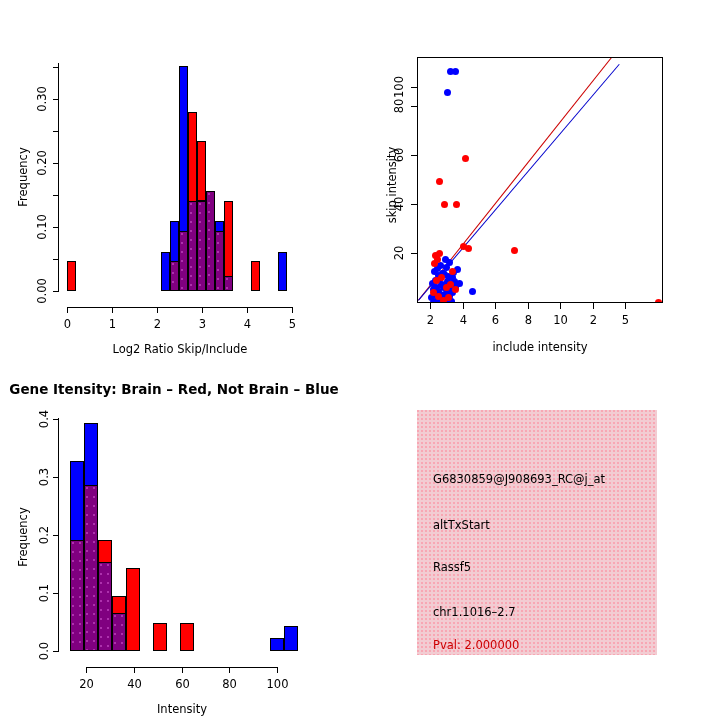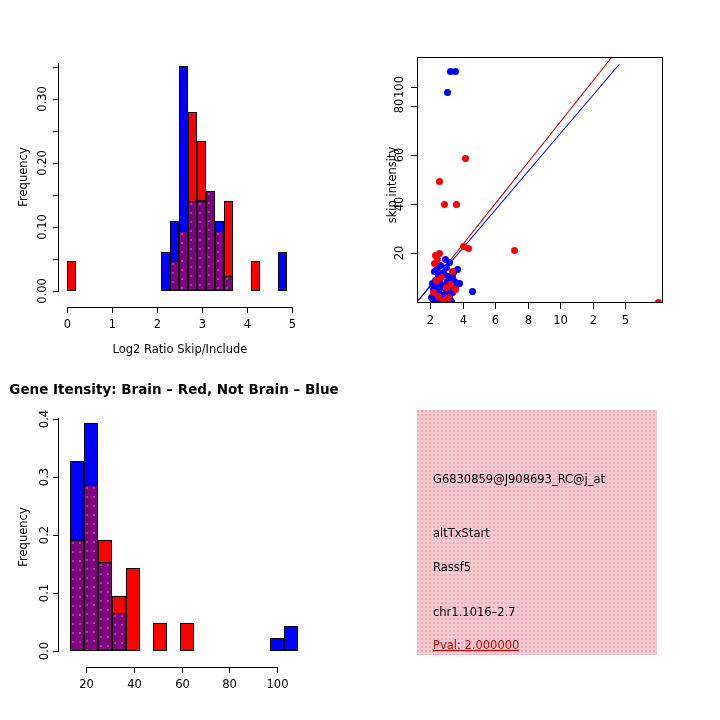--- a/index.html
+++ b/index.html
@@ -238,20 +238,21 @@
   <div class="tick" style="left:265px;top:303px;width:1px;height:6px;"></div>
 
   <div class="tlabel" style="left:55px;top:313px;width:31px;text-align:center;">2</div>
   <div class="tlabel" style="left:88px;top:313px;width:31px;text-align:center;">4</div>
   <div class="tlabel" style="left:120px;top:313px;width:31px;text-align:center;">6</div>
   <div class="tlabel" style="left:153px;top:313px;width:31px;text-align:center;">8</div>
   <div class="tlabel" style="left:185px;top:313px;width:31px;text-align:center;">10</div>
   <div class="tlabel" style="left:218px;top:313px;width:31px;text-align:center;">2</div>
   <div class="tlabel" style="left:250px;top:313px;width:31px;text-align:center;">5</div>
 
+  <div class="axname" style="left:60px;top:340px;width:240px;">include intensity</div>
 </div>
 
 <div class="panel" id="gene-panel" style="left:0;top:360px;width:360px;height:360px;">
 
   <div class="ptitle" style="top:21px;left:-6px;">Gene Itensity: Brain – Red, Not Brain – Blue</div>
 
   <div class="plotarea" style="left:0;top:0;width:360px;height:360px;">
 
     <div class="bar blue" style="left:70px;top:101px;width:14px;height:190px;"></div>
     <div class="bar blue" style="left:84px;top:63px;width:14px;height:228px;"></div>
@@ -293,21 +294,22 @@
   <div class="tick" style="left:182px;top:307px;width:1px;height:6px;"></div>
   <div class="tick" style="left:229px;top:307px;width:1px;height:6px;"></div>
   <div class="tick" style="left:277px;top:307px;width:1px;height:6px;"></div>
 
   <div class="tlabel" style="left:71px;top:317px;width:31px;text-align:center;">20</div>
   <div class="tlabel" style="left:119px;top:317px;width:31px;text-align:center;">40</div>
   <div class="tlabel" style="left:167px;top:317px;width:31px;text-align:center;">60</div>
   <div class="tlabel" style="left:214px;top:317px;width:31px;text-align:center;">80</div>
   <div class="tlabel" style="left:262px;top:317px;width:31px;text-align:center;">100</div>
 
+  <div class="axname" style="left:62px;top:342px;width:240px;">Intensity</div>
 </div>
 
 <div id="info-panel">
   <div class="info-line" style="top:62px;">G6830859@J908693_RC@j_at</div>
-  <div class="info-line" style="top:116px;">altTxStart</div>
+  <div class="info-line" style="top:108px;">altTxStart</div>
   <div class="info-line" style="top:150px;">Rassf5</div>
   <div class="info-line" style="top:195px;">chr1.1016–2.7</div>
-  <div class="info-line pval" style="top:228px;text-decoration:underline;">Pval: 2.000000</div>
+  <div class="info-line pval" style="top:228px;">Pval: 2.000000</div>
 </div>
 
 </body></html>

